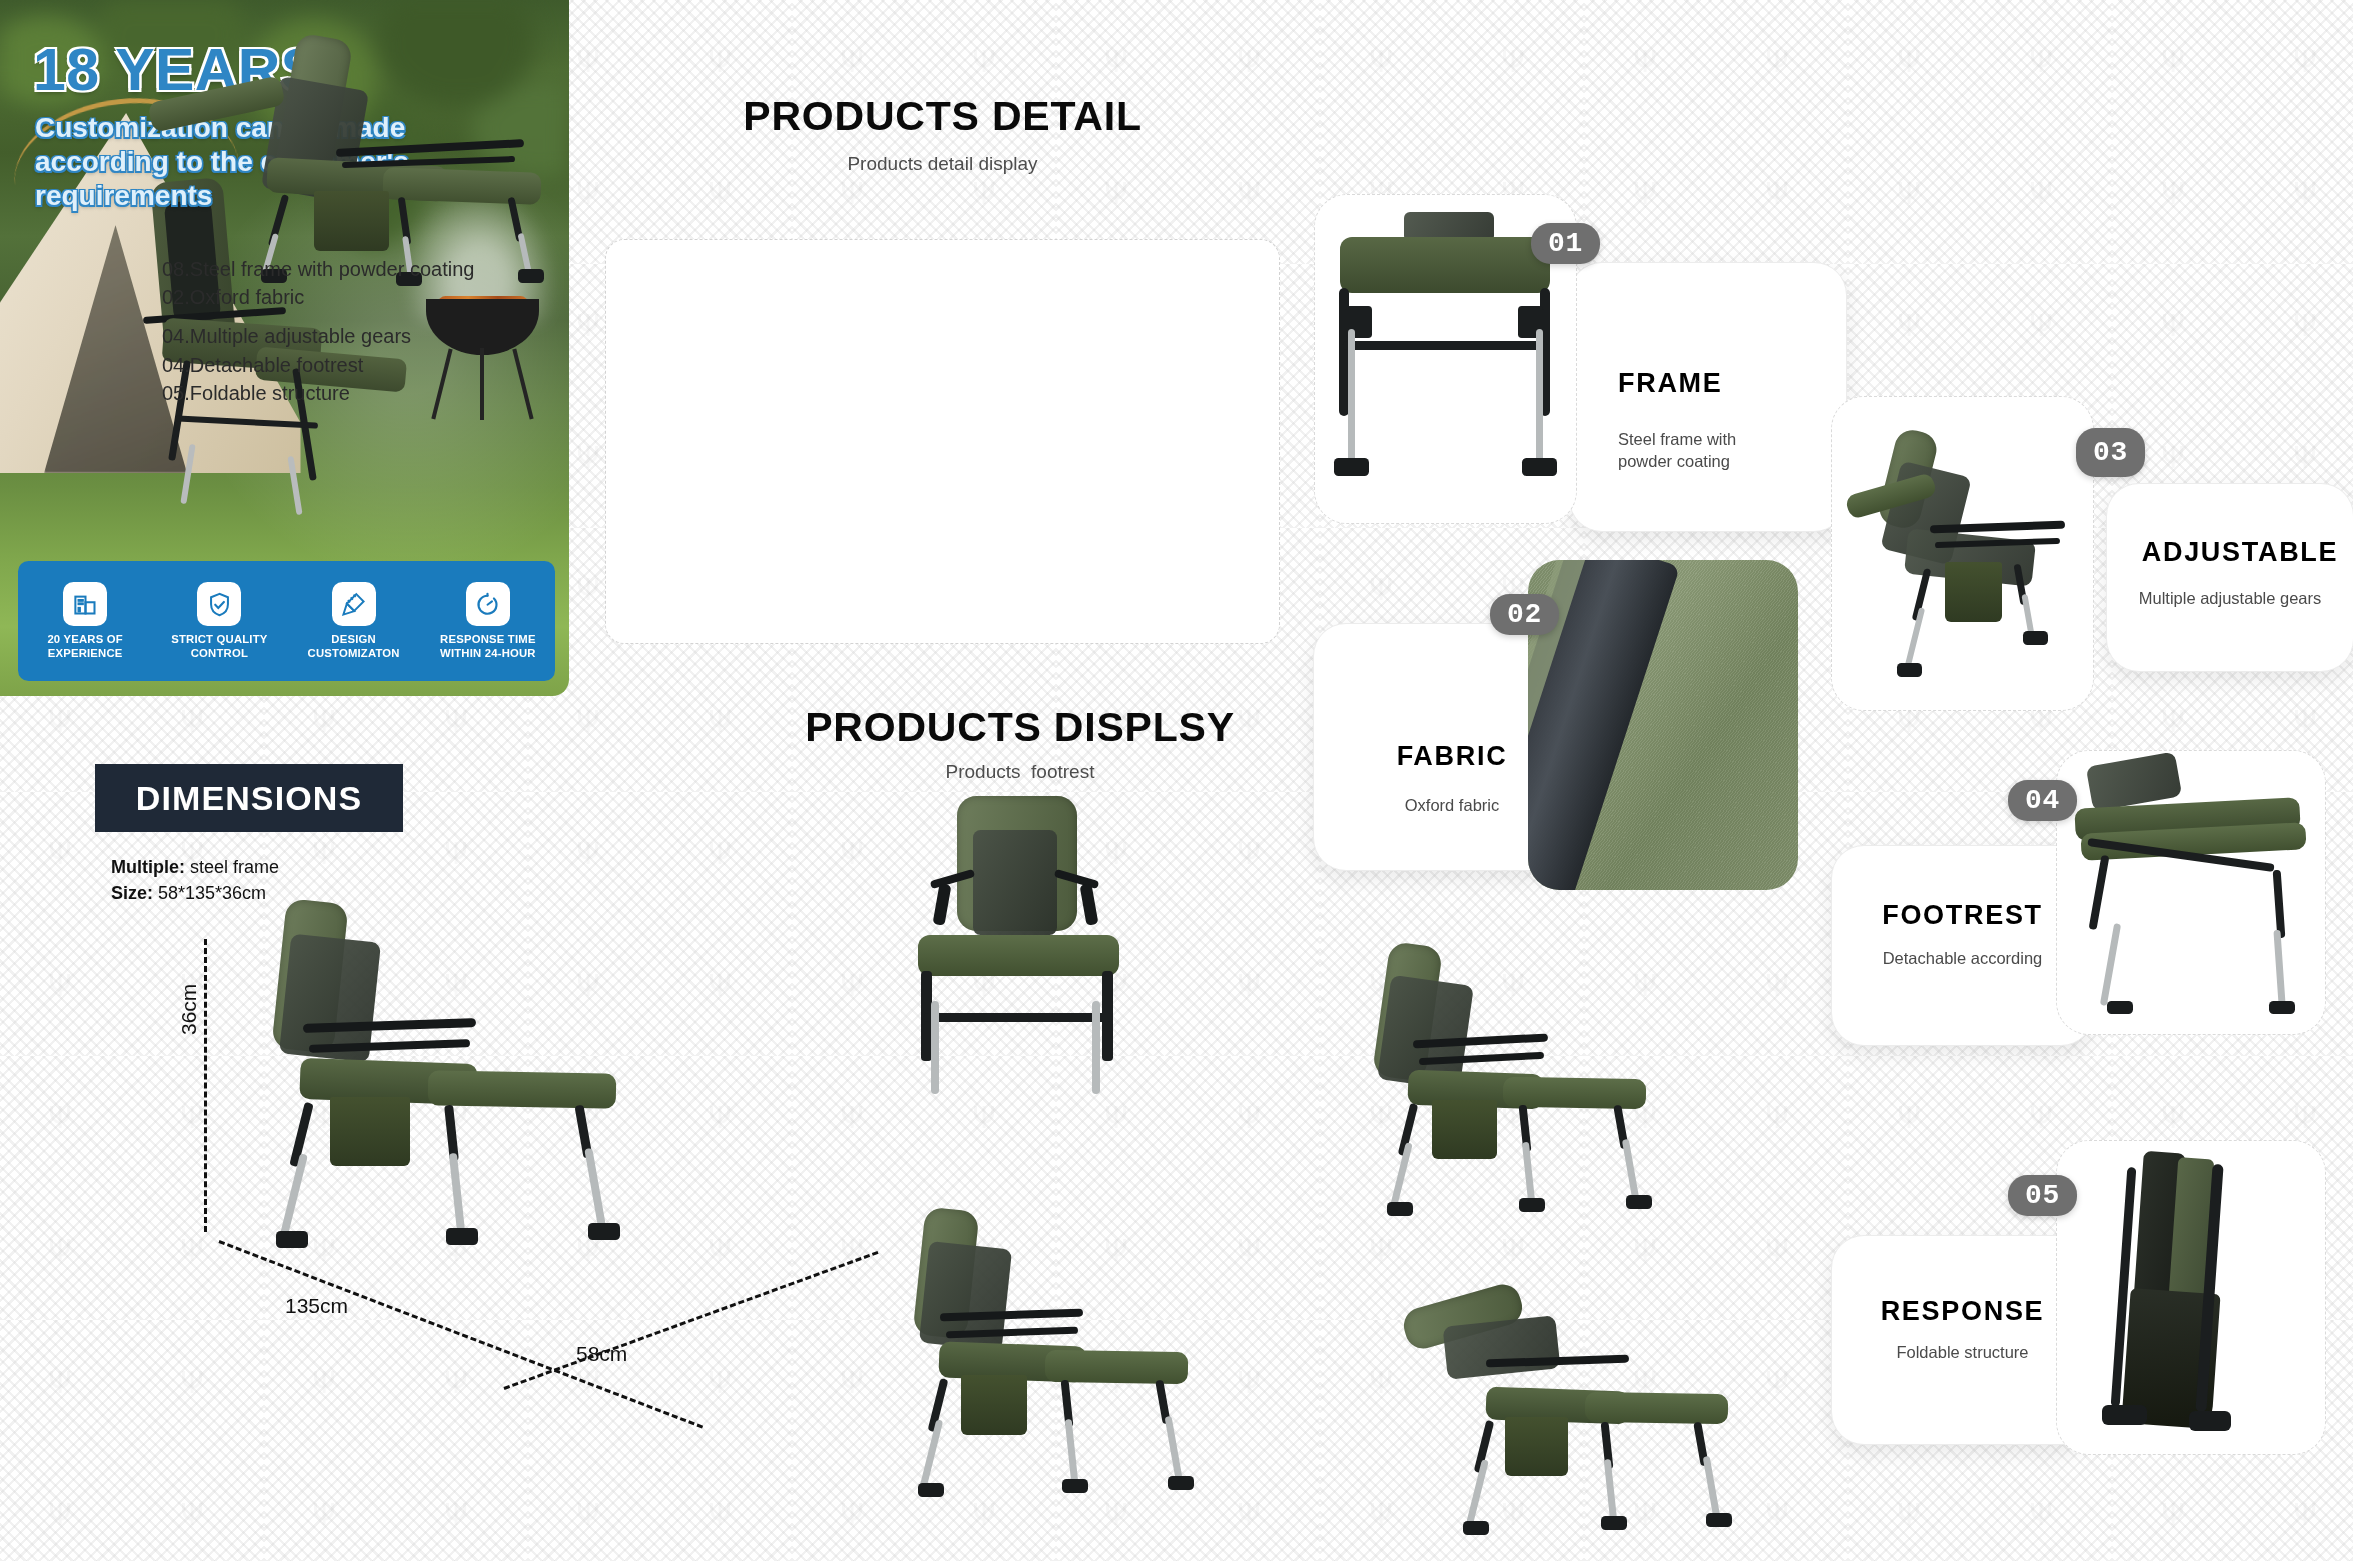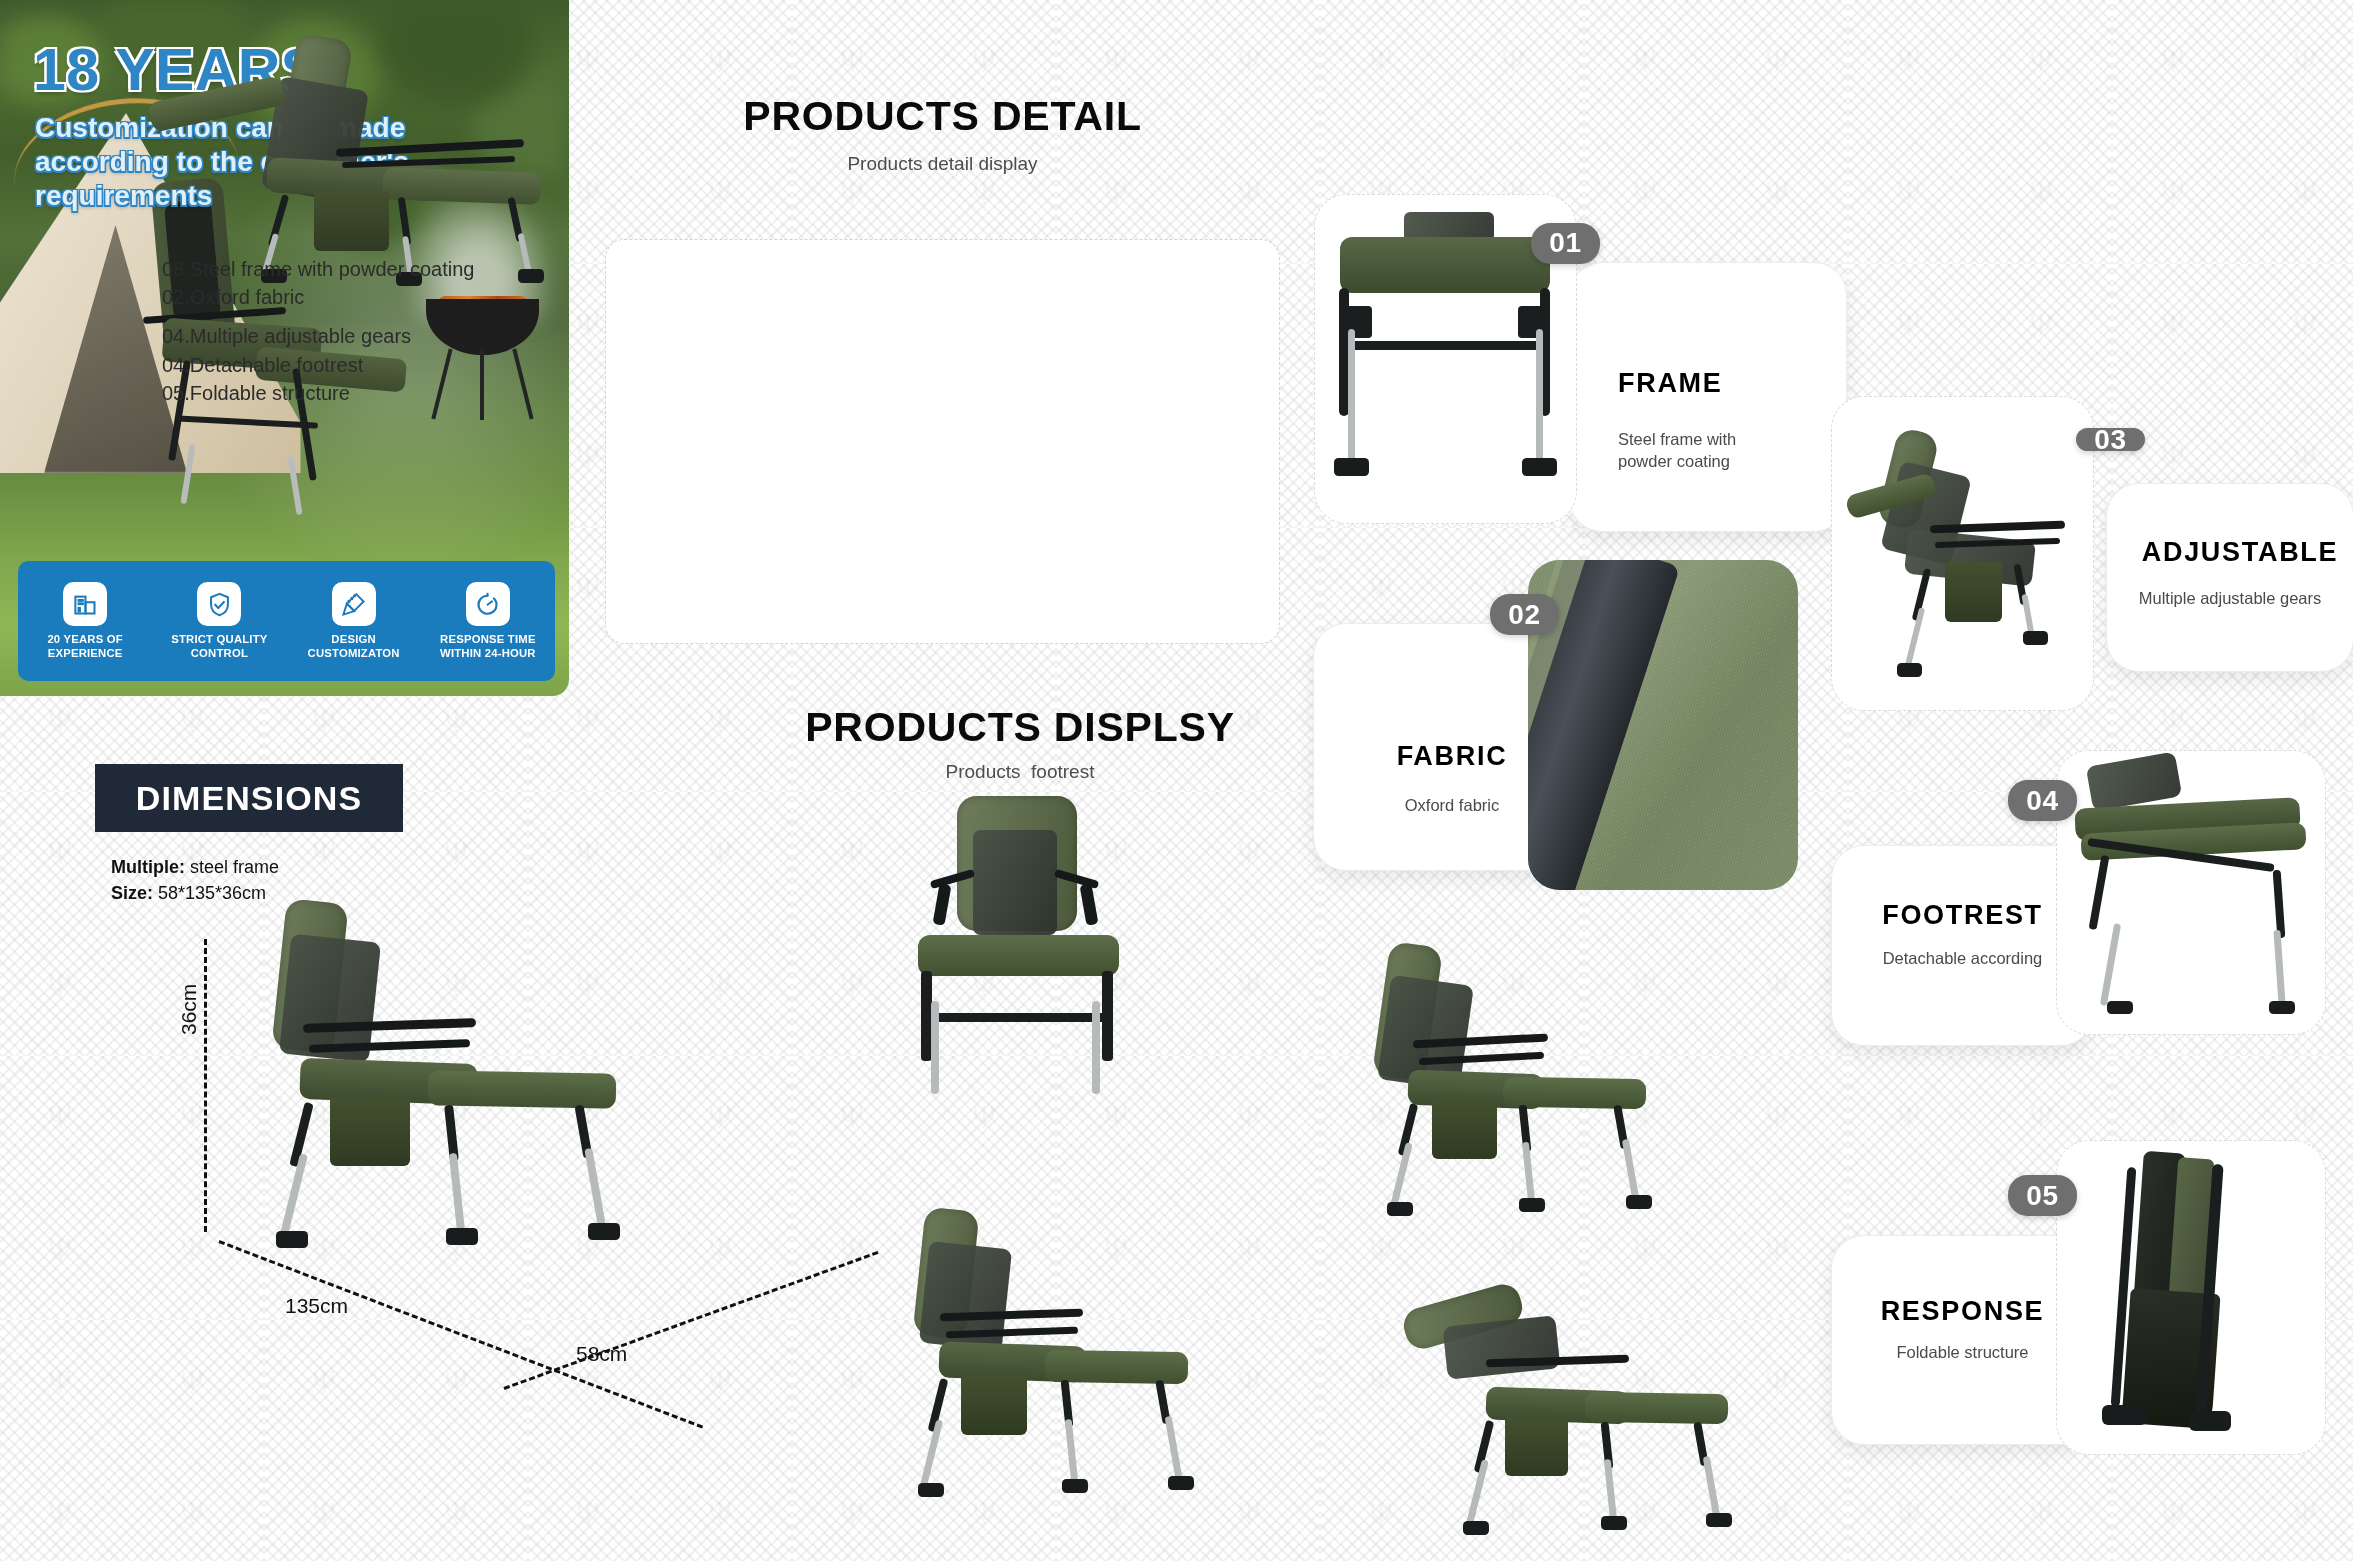--- a/index.html
+++ b/index.html
@@ -146,21 +146,21 @@
   }
   .fc-txt{
     position:absolute;background:#fff;border:0.8px solid #ececec;border-radius:33px;
     box-shadow:0 7.5px 19.5px rgba(0,0,0,.085);
   }
   .fc-title{position:absolute;font-size:27px;font-weight:bold;letter-spacing:1.7px;color:#000}
   .fc-desc{position:absolute;font-size:16.5px;color:#4a4a4a;line-height:1.35}
   .fc-badge{
     position:absolute;background:#6f6f6f;border-radius:19.5px;color:#fff;
     font-size:28px;font-weight:bold;display:flex;align-items:center;justify-content:center;
-    letter-spacing:0.8px;box-shadow:0 2.3px 6px rgba(0,0,0,.18);z-index:3;
+    letter-spacing:0.8px;box-shadow:0 2.3px 6px rgba(0,0,0,.18);z-index:3;font-family:Liberation Mono, monospace;
   }
 
   
   #dim-banner{
     left:95px;top:764px;width:308px;height:68px;background:#1f2937;
     display:flex;align-items:center;justify-content:center;
   }
   #dim-banner span{color:#fff;font-size:34px;font-weight:bold;letter-spacing:1.1px}
   #dim-meta{left:111px;top:854px;font-size:18px;line-height:1.45;color:#111}
   #dim-meta b{font-weight:bold}
@@ -564,21 +564,21 @@
       <div class="carm" style="left:95px;top:131px;width:125px;height:6px;transform:rotate(-2deg)"></div>
       <div class="cbag" style="left:105px;top:153px;width:57px;height:60px"></div>
       <div class="cbar" style="left:78px;top:159px;width:6.8px;height:53px;transform:rotate(14deg)"></div>
       <div class="cbar" style="left:177px;top:155px;width:6.8px;height:41px;transform:rotate(-10deg)"></div>
       <div class="csil" style="left:72px;top:198px;width:6px;height:60px;transform:rotate(14deg)"></div>
       <div class="csil" style="left:185px;top:185px;width:6px;height:42px;transform:rotate(-10deg)"></div>
       <div class="cft" style="left:57px;top:254px"></div>
       <div class="cft" style="left:183px;top:222px"></div>
     </div>
   </div>
-  <div class="fc-badge" style="left:260px;top:38px;width:69px;height:23px">03</div>
+  <div class="fc-badge" style="left:260px;top:38px;width:69px;height:49px">03</div>
   <div class="fc-title" style="left:300px;top:147px;width:248px;text-align:center">ADJUSTABLE</div>
   <div class="fc-desc" style="left:290px;top:197px;width:248px;text-align:center">Multiple adjustable gears</div>
 </div>
 
 <div class="layer fcard" style="left:1831px;top:750px;width:523px;height:315px">
   <div class="fc-txt" style="left:0;top:95px;width:263px;height:201px"></div>
   <div class="fc-img" style="left:225px;top:0;width:270px;height:285px">
     <div class="chair" style="position:absolute;left:3px;top:4.5px;width:267px;height:278px">
       <div class="cmesh" style="left:28.5px;top:3px;width:90px;height:45px;transform:rotate(-10deg)"></div>
       <div class="cseat" style="left:15px;top:47px;width:225px;height:31.5px;transform:rotate(-3deg)"></div>

